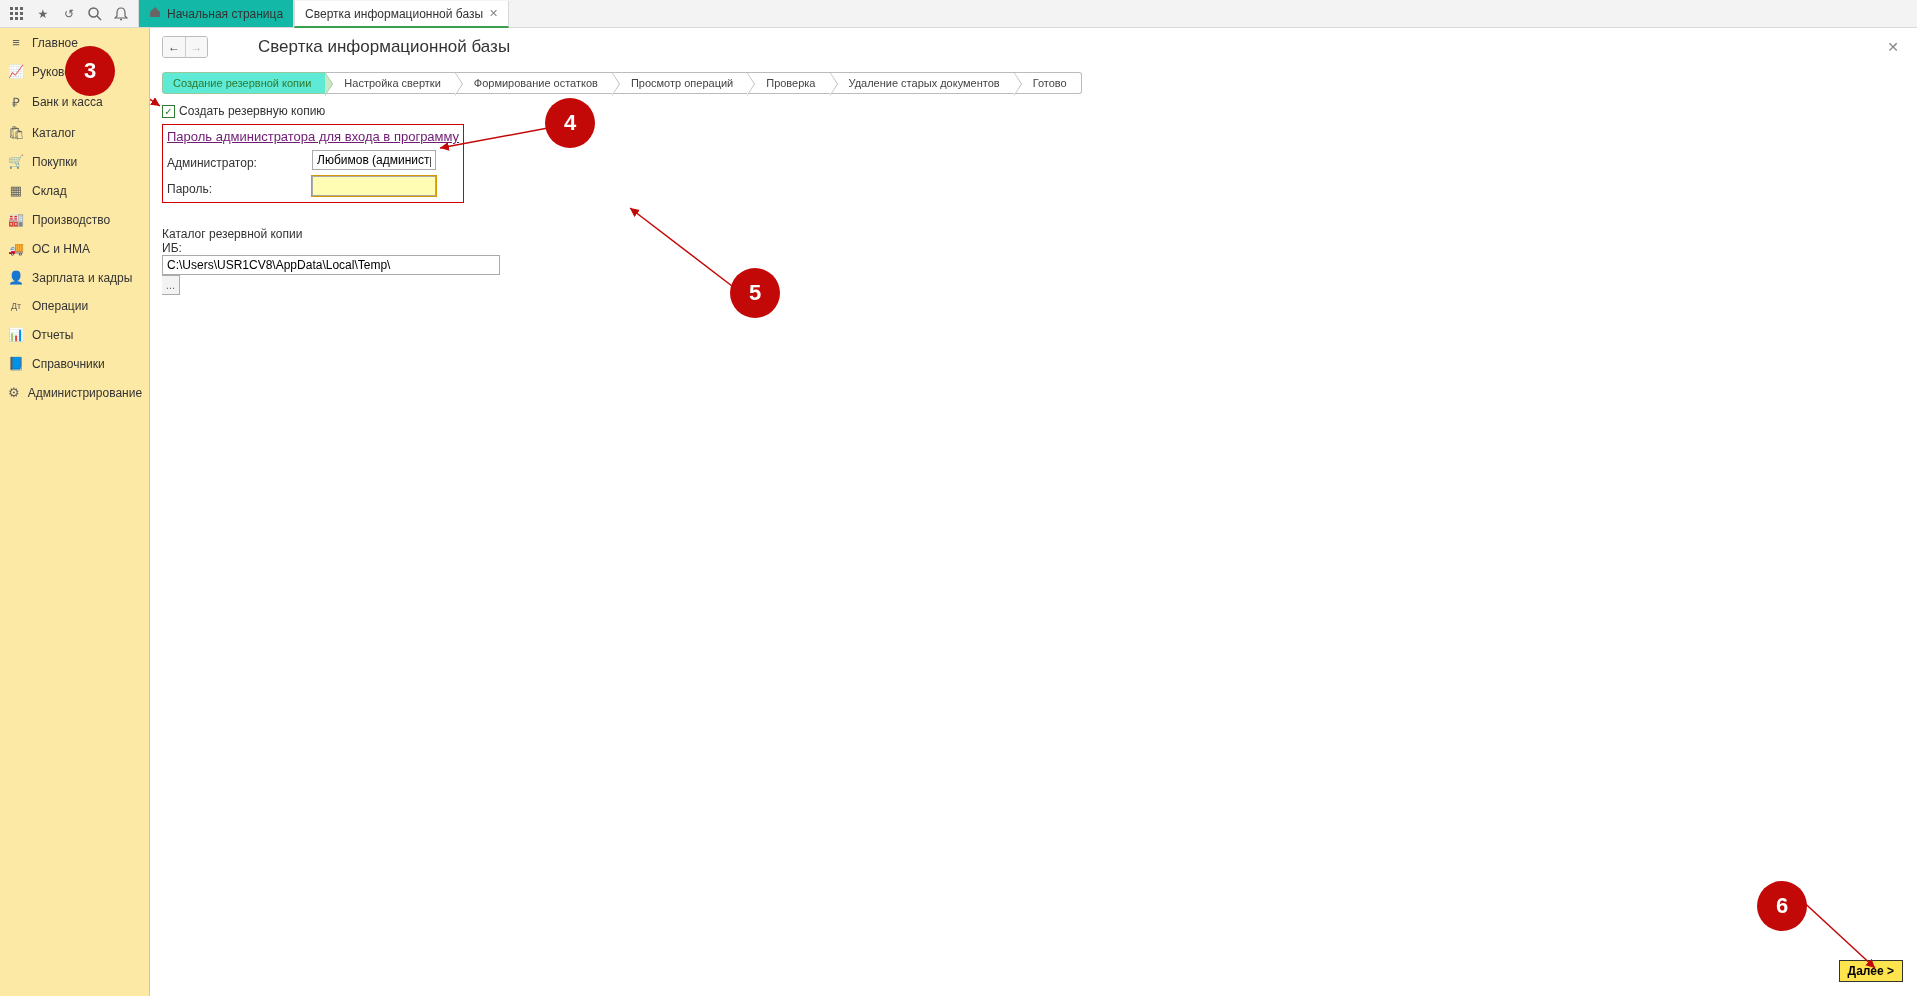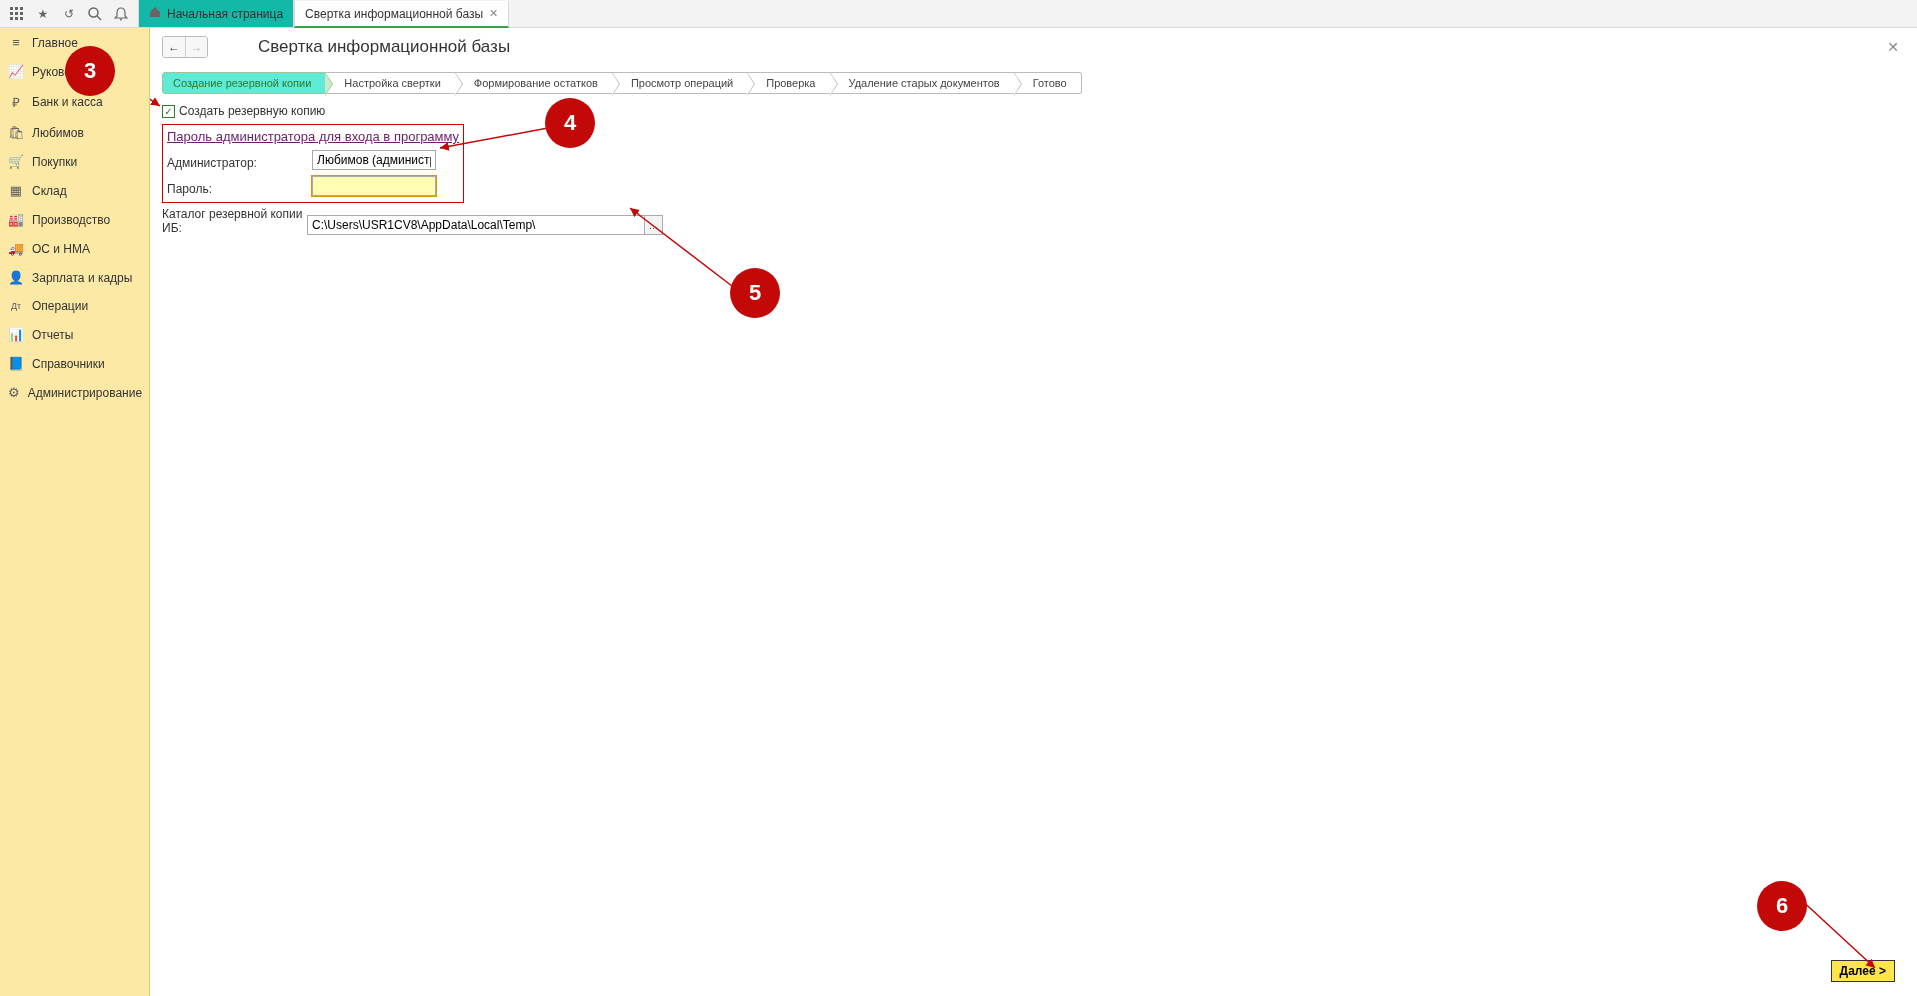--- a/index.html
+++ b/index.html
@@ -235,41 +235,42 @@
   .finput.pwd {
     width: 124px;
     background: #fffcb3;
     outline: 1px solid #d69a00;
   }
   .finput.path {
     width: 338px;
   }
   .path-row {
     display:flex;
-    align-items:flex-end;
-    margin-top:4px;
+    align-items:flex-start;
+    margin-top:24px;
+    flex-direction:column;
   }
   .path-btn {
     height: 20px;
     width: 18px;
     border: 1px solid #aaa;
     border-left: none;
     background: #f3f3f3;
     display:flex;
     align-items:center;
     justify-content:center;
     cursor:pointer;
     font-size: 10px;
     color:#555;
   }
 
   .footer {
     position: absolute;
     bottom: 14px;
-    right: 22px;
+    right: 14px;
     margin-left: 48px;
   }
   .next-btn {
     background: #ffe44d;
     border: 1px solid #333;
     color: #000;
     font-weight: bold;
     font-size: 12px;
     padding: 3px 8px;
     cursor: pointer;
@@ -348,21 +349,21 @@
     <div class="side-item">
         <span class="sic">📈</span>
         <span>Руководителю</span>
       </div>
     <div class="side-item">
         <span class="sic">₽</span>
         <span>Банк и касса</span>
       </div>
     <div class="side-item">
         <span class="sic">🛍</span>
-        <span>Любимов</span>
+        <span>Каталог</span>
       </div>
     <div class="side-item">
         <span class="sic">🛒</span>
         <span>Покупки</span>
       </div>
     <div class="side-item">
         <span class="sic">▦</span>
         <span>Склад</span>
       </div>
     <div class="side-item">

